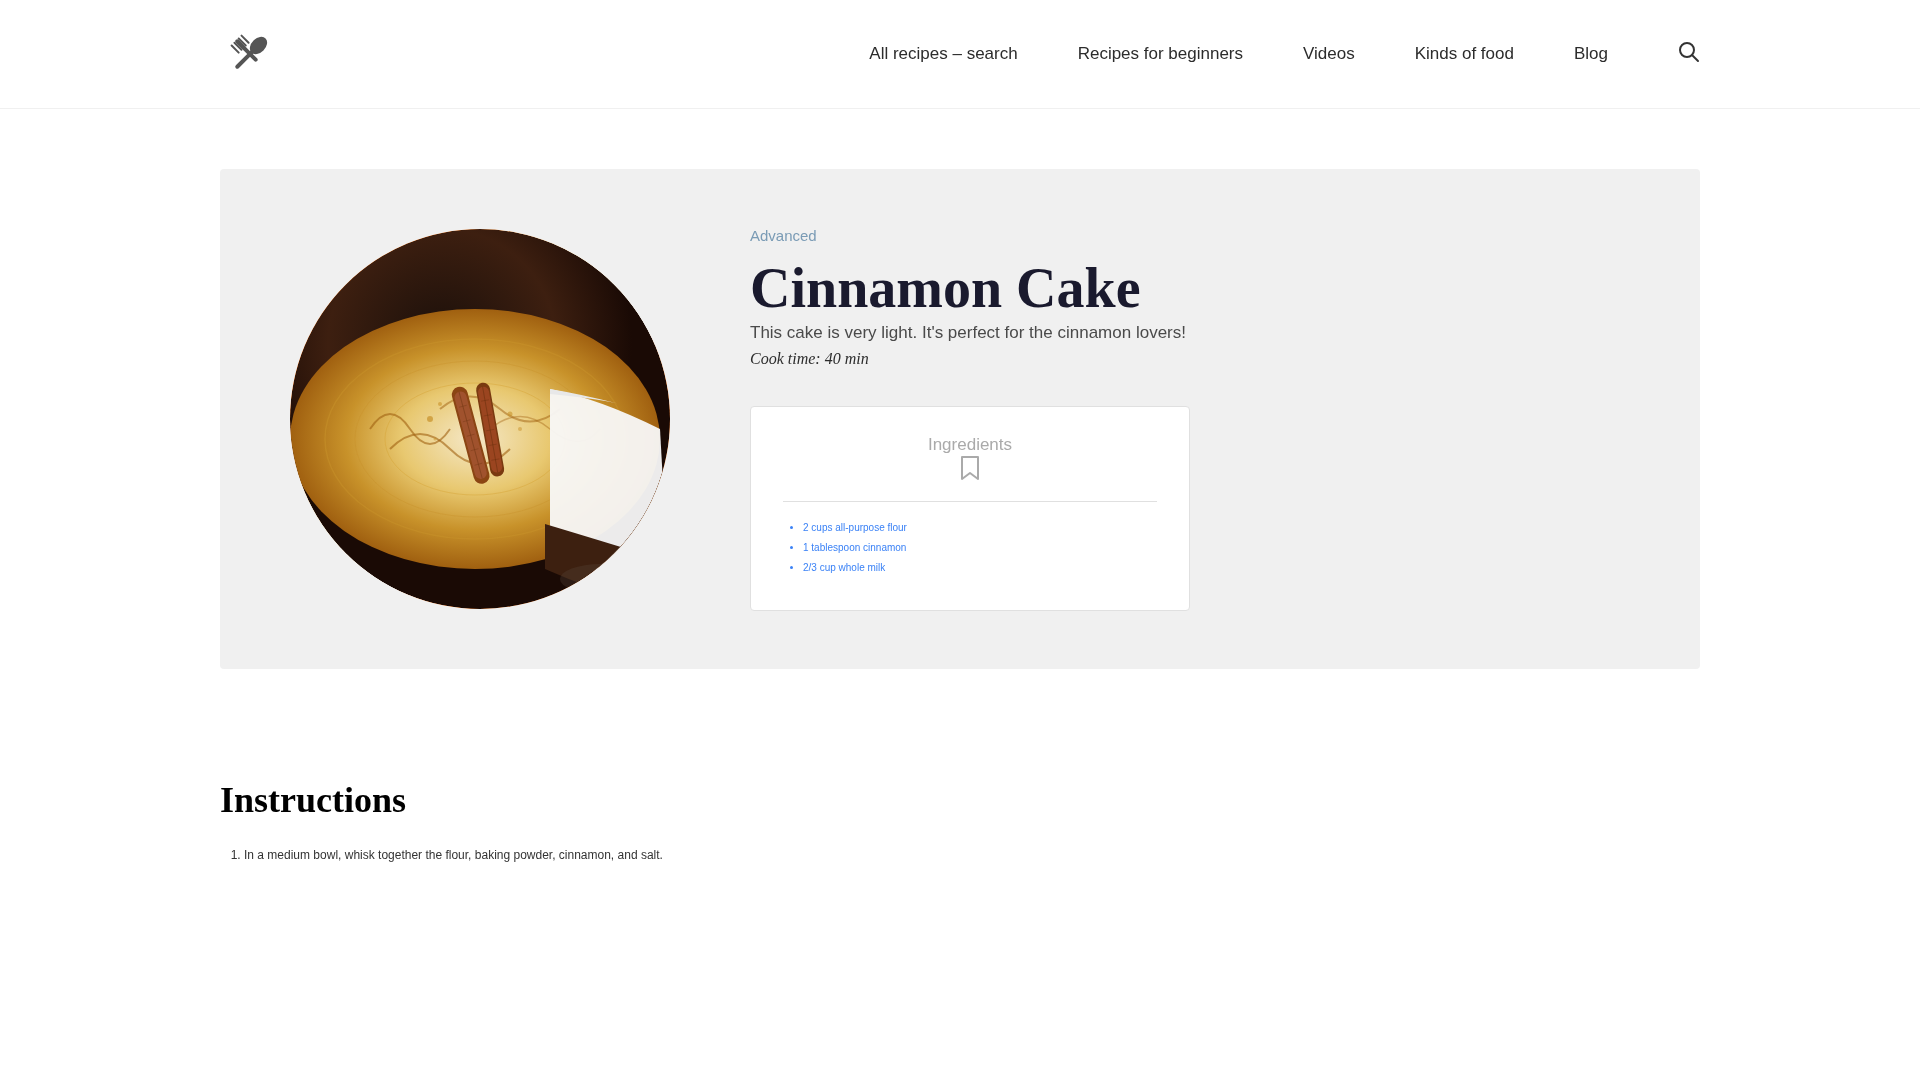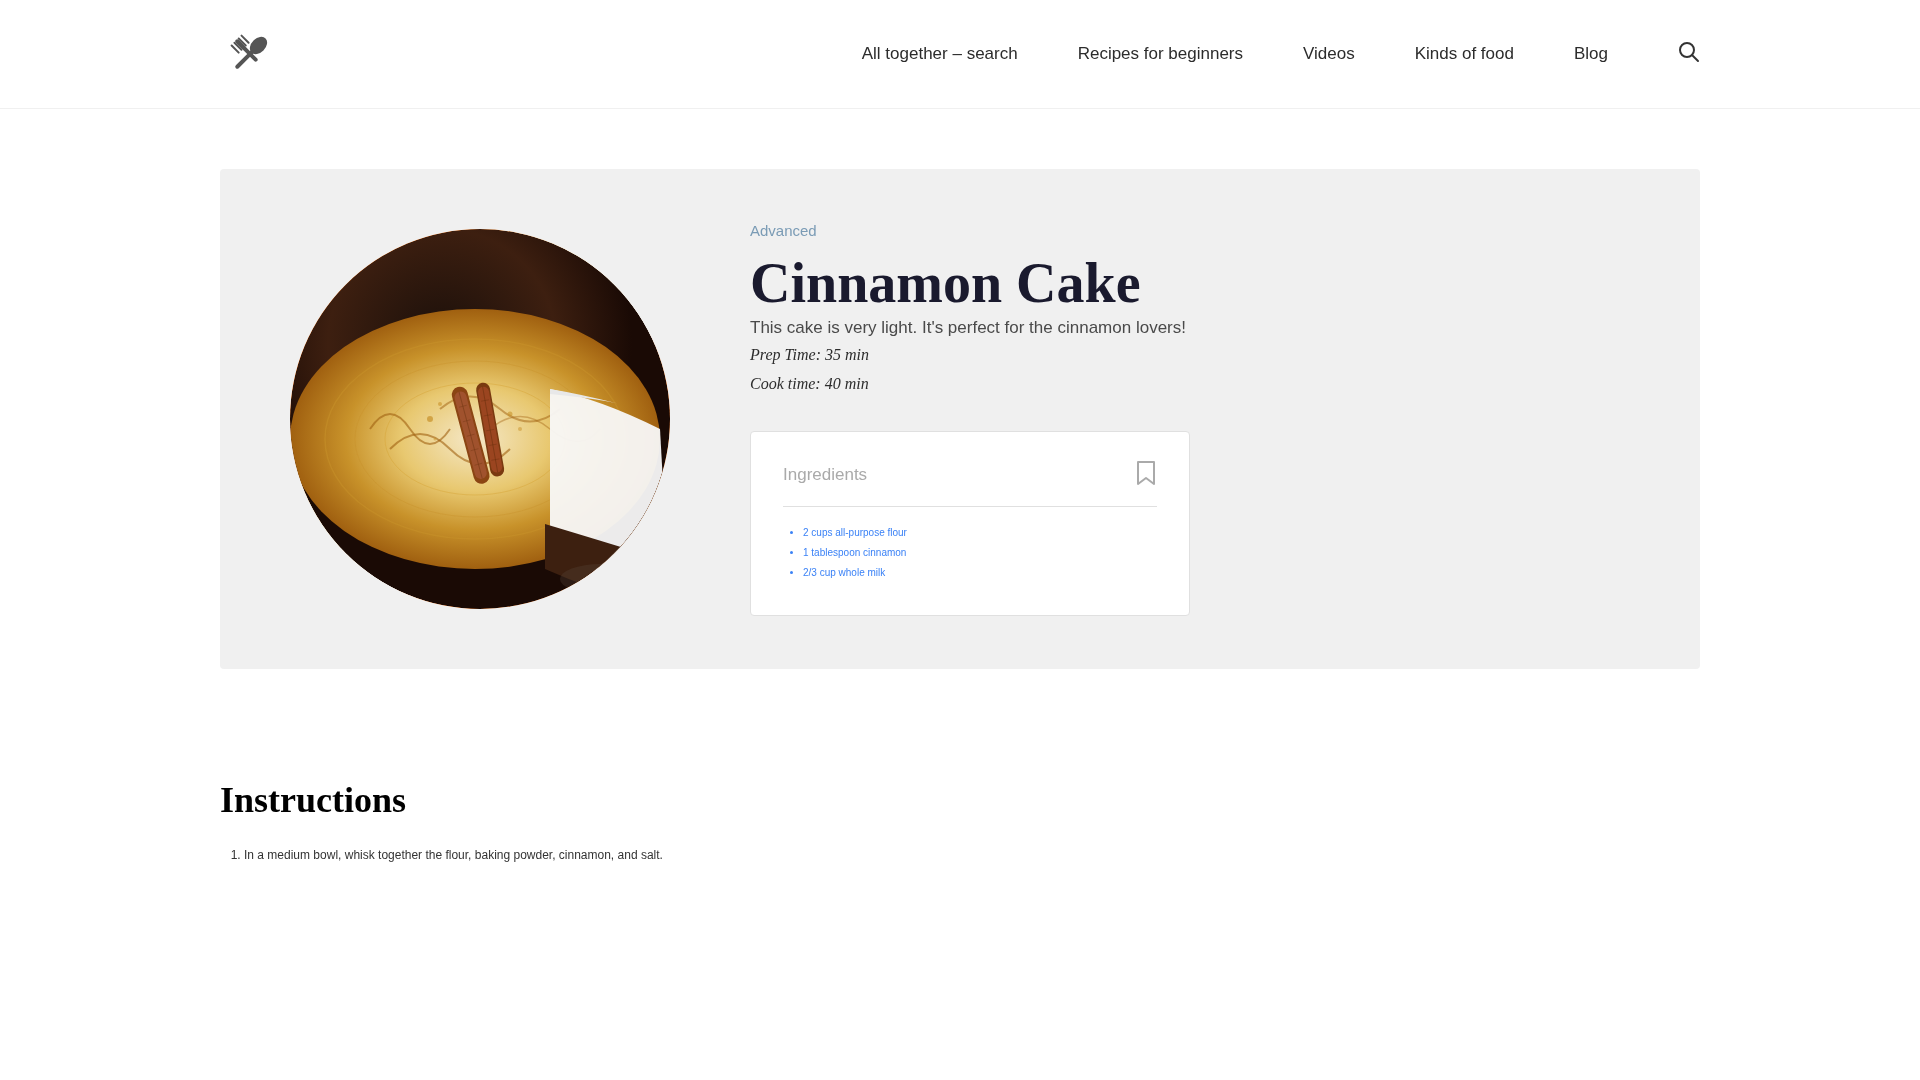--- a/index.html
+++ b/index.html
@@ -137,20 +137,21 @@
       position: relative;
     }
 
     .ingredients-header {
       display: flex;
       align-items: center;
       justify-content: space-between;
       margin-bottom: 16px;
       border-bottom: 1px solid #e0e0e0;
       padding-bottom: 16px;
+      flex-direction: column;
     }
 
     .ingredients-title {
       font-family: Arial, Helvetica, sans-serif;
       font-size: 17px;
       color: #aaaaaa;
       font-weight: 400;
     }
 
     .bookmark-icon {
@@ -214,21 +215,21 @@
       </g>
       <g transform="translate(30,30) rotate(45)">
 
         <rect x="-2" y="-4" width="4" height="24" rx="2" fill="#555"></rect>
         <ellipse cx="0" cy="-12" rx="7" ry="10" fill="#555"></ellipse>
       </g>
     </svg>
   </div>
 
   <nav>
-    <a>All together – search</a>
+    <a>All recipes – search</a>
     <a>Recipes for beginners</a>
     <a>Videos</a>
     <a>Kinds of food</a>
     <a>Blog</a>
     <span class="search-icon-nav">
       <svg width="22" height="22" viewBox="0 0 22 22" fill="none" xmlns="http://www.w3.org/2000/svg">
         <circle cx="9" cy="9" r="7" stroke="#333" stroke-width="2"></circle>
         <line x1="14" y1="14" x2="20" y2="20" stroke="#333" stroke-width="2" stroke-linecap="round"></line>
       </svg>
     </span>
@@ -307,21 +308,20 @@
       </g>
     </svg>
   </div>
 
   <div class="recipe-info">
     <p class="recipe-level">Advanced</p>
     <h1 class="recipe-title">Cinnamon Cake</h1>
     <p class="recipe-description">This cake is very light. It's perfect for the cinnamon lovers!</p>
 
     <div class="recipe-times">
-      <p>Prep Time: 35 min</p>
       <p>Cook time: 40 min</p>
     </div>
 
     <div class="ingredients-card">
       <div class="ingredients-header">
         <span class="ingredients-title">Ingredients</span>
         <span class="bookmark-icon">
           <svg width="22" height="26" viewBox="0 0 22 26" fill="none" xmlns="http://www.w3.org/2000/svg">
             <path d="M3 2 H19 V24 L11 18 L3 24 Z" stroke="#aaaaaa" stroke-width="2" fill="none" stroke-linejoin="round"></path>
           </svg>

